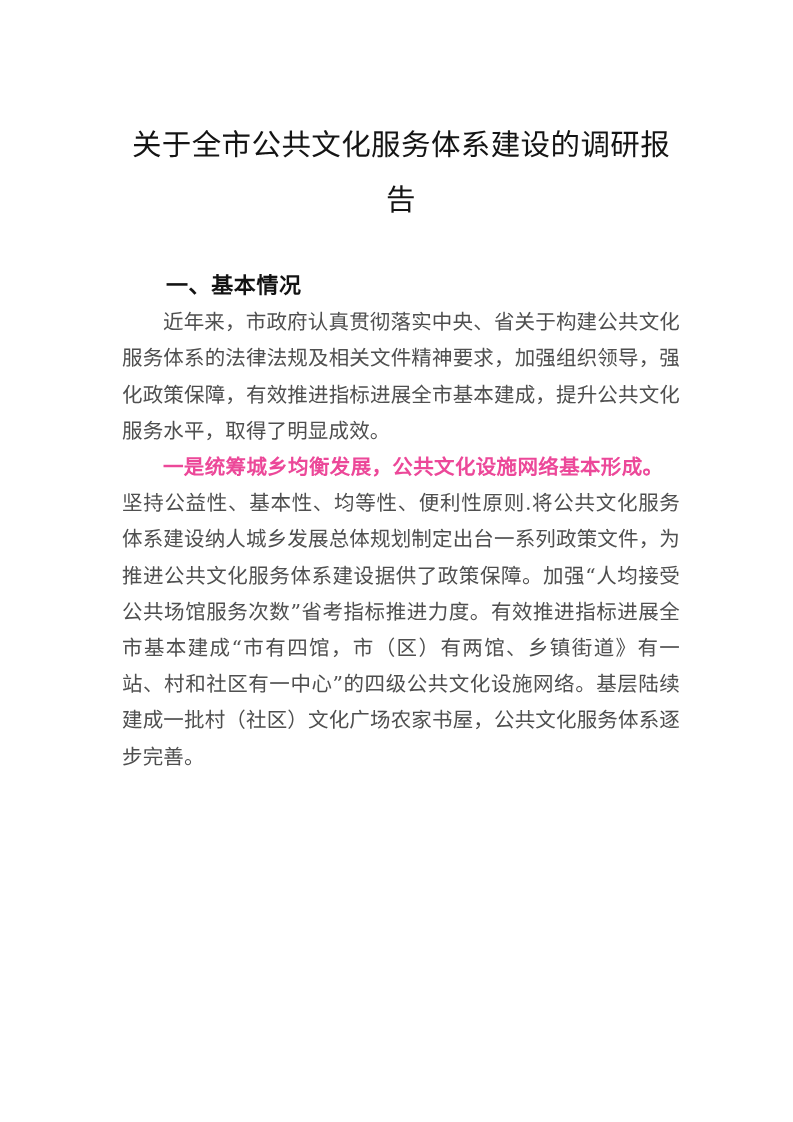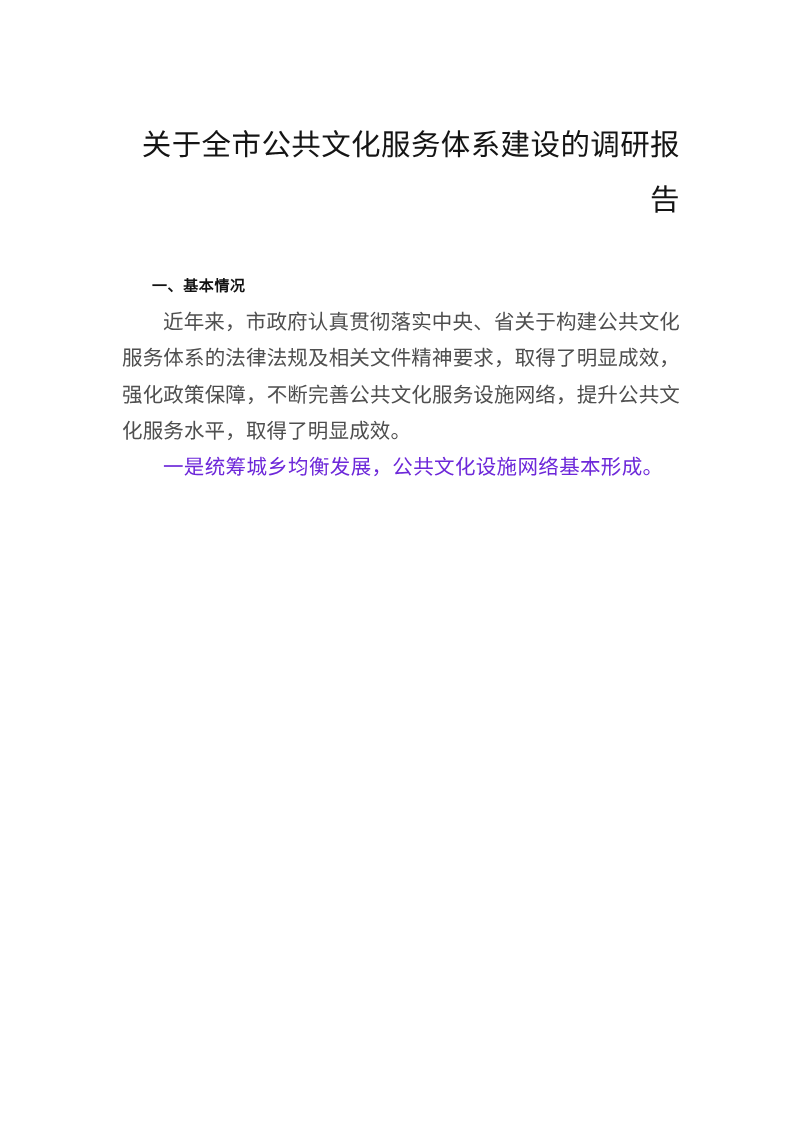--- a/index.html
+++ b/index.html
@@ -25,21 +25,21 @@
     box-sizing: border-box;
     padding: 118px 113px 0 122px;
   }
 
   
   .doc-title {
     font-family: "Liberation Serif", "DejaVu Serif", serif;
     font-size: 29.5px;
     line-height: 55px;
     color: #141414;
-    text-align: right;
+    text-align: center;
     font-weight: normal;
     letter-spacing: 0.4px;
     margin: 0 0 40px 0;
     padding: 0;
     width: 100%;
   }
 
   
   .body-text {
     font-family: "DejaVu Serif", "Liberation Serif", serif;
@@ -54,56 +54,57 @@
     word-break: break-all;
   }
 
   .indent-2 {
     text-indent: 2em;
   }
 
   
   .section-heading {
     font-family: "Liberation Sans", "DejaVu Sans", sans-serif;
-    font-size: 15px;
+    font-size: 22px;
     line-height: 36.2px;
     font-weight: bold;
     color: #131313;
     text-indent: 2em;
     letter-spacing: 0.6px;
     margin: 0;
     padding: 0;
   }
 
   .lead-line {
     display: block;
     text-indent: 2em;
     font-family: "DejaVu Serif", "Liberation Serif", serif;
-    font-weight: normal;
-    color: #6d28d9;
+    font-weight: bold;
+    color: #ec4899;
     font-size: 20.5px;
     line-height: 36.2px;
     letter-spacing: 0.35px;
   }
 
   .lead-rest {
     display: block;
     text-indent: 0;
   }
 </style>
 </head>
 <body>
 
 <div class="page">
 
   <h1 class="doc-title">关于全市公共文化服务体系建设的调研报告</h1>
 
 
   <p class="section-heading">一、基本情况</p>
 
-  <p class="body-text indent-2">近年来，市政府认真贯彻落实中央、省关于构建公共文化服务体系的法律法规及相关文件精神要求，取得了明显成效，强化政策保障，不断完善公共文化服务设施网络，提升公共文化服务水平，取得了明显成效。</p>
+  <p class="body-text indent-2">近年来，市政府认真贯彻落实中央、省关于构建公共文化服务体系的法律法规及相关文件精神要求，加强组织领导，强化政策保障，有效推进指标进展全市基本建成，提升公共文化服务水平，取得了明显成效。</p>
 
   <div class="body-text">
     <span class="lead-line">一是统筹城乡均衡发展，公共文化设施网络基本形成。</span>
+    <span class="lead-rest body-text">坚持公益性、基本性、均等性、便利性原则.将公共文化服务体系建设纳人城乡发展总体规划制定出台一系列政策文件，为推进公共文化服务体系建设据供了政策保障。加强“人均接受公共场馆服务次数”省考指标推进力度。有效推进指标进展全市基本建成“市有四馆，市（区）有两馆、乡镇街道》有一站、村和社区有一中心”的四级公共文化设施网络。基层陆续建成一批村（社区）文化广场农家书屋，公共文化服务体系逐步完善。</span>
   </div>
 
 
 </div>
 
 </body></html>

